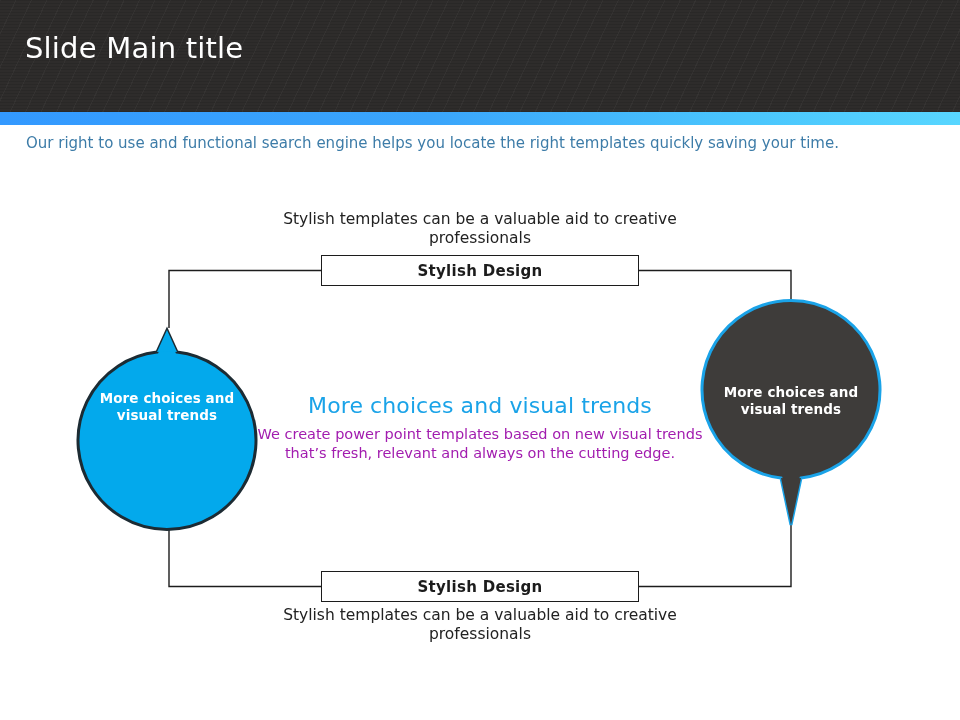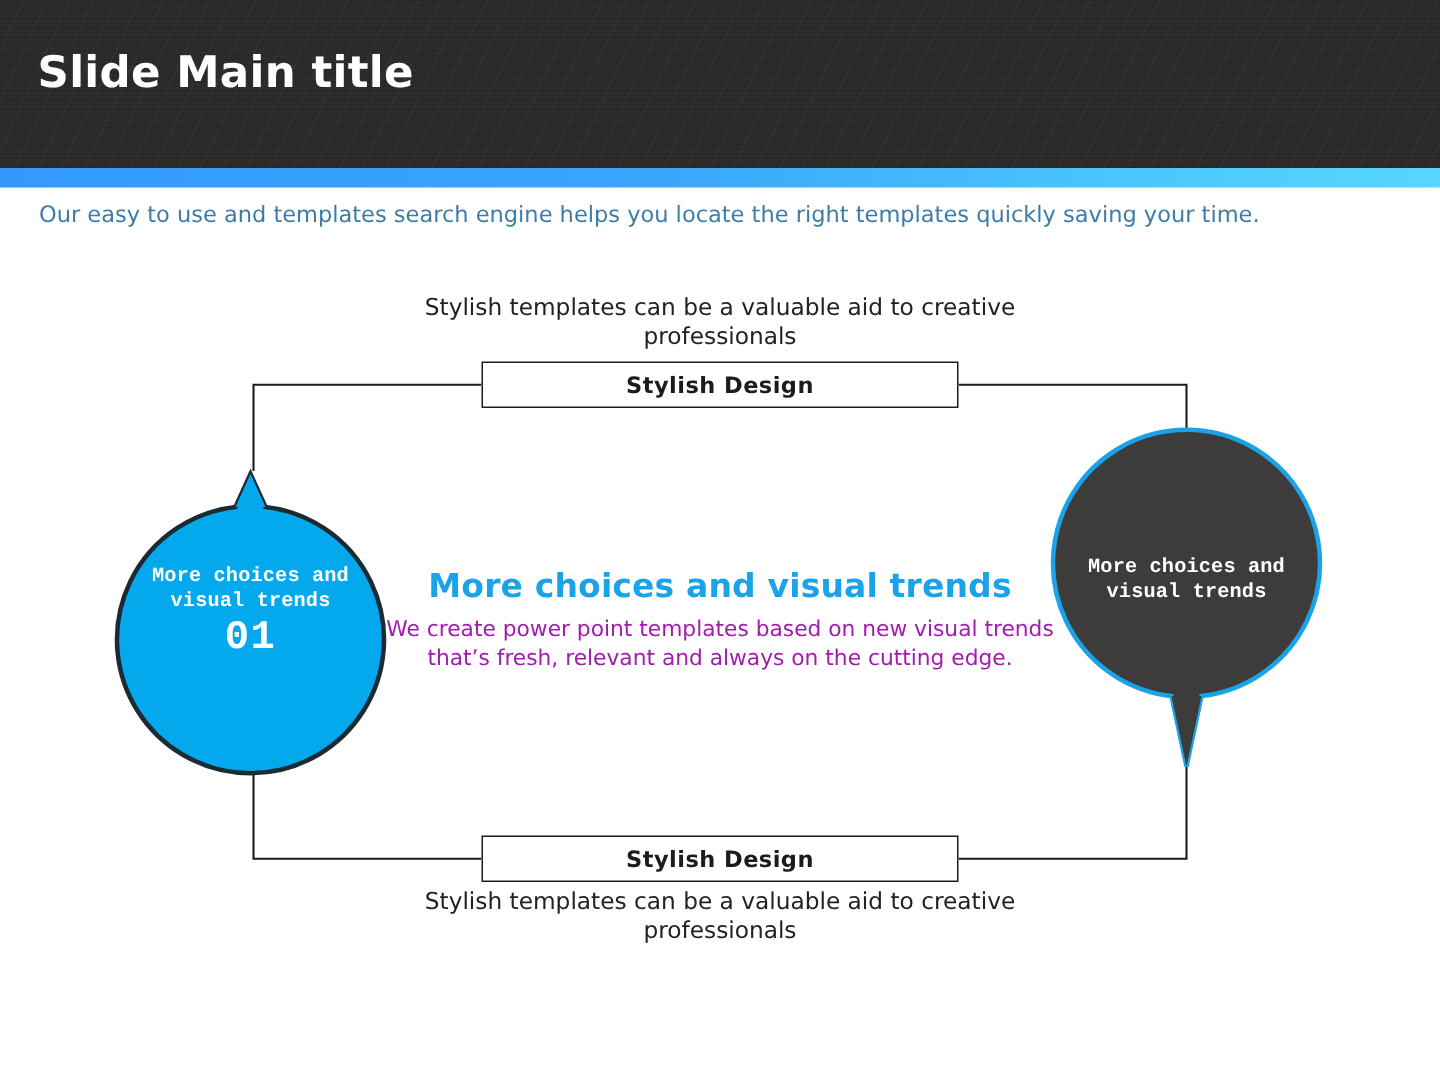--- a/index.html
+++ b/index.html
@@ -34,21 +34,21 @@
         rgba(255,255,255,0.0) 1px,
         rgba(255,255,255,0.0) 3px);
     box-sizing: border-box;
   }
   .header-title {
     position: absolute;
     left: 25px;
     top: 31px;
     color: #ffffff;
     font-size: 29px;
-    font-weight: bold;
+    font-weight: normal;
     letter-spacing: 0.2px;
     line-height: 34px;
     white-space: nowrap;
   }
   .header-sub {
     position: absolute;
     left: 26px;
     top: 70px;
     color: #e2e2e2;
     font-size: 19px;
@@ -74,21 +74,21 @@
     width: 910px;
     color: #3d7ca8;
     font-size: 15px;
     line-height: 21px;
     white-space: nowrap;
   }
 
   
   .diagram {
     position: absolute;
-    left: 0; top: 156px;
+    left: 0; top: 170px;
     width: 960px;
     height: 550px;
   }
   .svg-lines {
     position: absolute;
     left: 0; top: 0;
     width: 960px;
     height: 550px;
   }
 
@@ -133,21 +133,20 @@
   .bubble-left  { left: 78px;  top: 160px; }
   .bubble-right { left: 702px; top: 152px; }
   .bubble svg { display: block; overflow: visible; }
   .bubble-text {
     position: absolute;
     left: 0;
     width: 178px;
     text-align: center;
     color: #ffffff;
     pointer-events: none;
-    font-family: Liberation Mono, monospace;
   }
   .bubble-left .bubble-text  { top: 60px; }
   .bubble-right .bubble-text { top: 62px; }
   .bubble-line {
     font-size: 13.5px;
     font-weight: bold;
     line-height: 17px;
     letter-spacing: 0.1px;
   }
   .bubble-num {
@@ -162,41 +161,41 @@
   .center-block {
     position: absolute;
     left: 250px;
     top: 222px;
     width: 460px;
     text-align: center;
   }
   .center-title {
     color: #1aa3e8;
     font-size: 22px;
-    font-weight: bold;
+    font-weight: normal;
     line-height: 28px;
     letter-spacing: 0.1px;
   }
   .center-body {
     color: #a21caf;
     font-size: 14.5px;
     line-height: 19px;
     margin-top: 5px;
   }
 </style>
 </head>
 <body>
 
 <div class="header">
   <div class="header-title">Slide Main title</div>
 </div>
 
 <div class="accent-bar"></div>
 
-<div class="intro">Our easy to use and templates search engine helps you locate the right templates quickly saving your time.</div>
+<div class="intro">Our right to use and functional search engine helps you locate the right templates quickly saving your time.</div>
 
 <div class="diagram">
 
   <svg class="svg-lines" viewBox="0 0 960 550">
     <defs>
       <marker id="arrow-down" markerWidth="10" markerHeight="10" refX="3" refY="7" orient="auto" markerUnits="userSpaceOnUse">
         <path d="M0,0 L6,0 L3,7 z" fill="#1c1c1c"></path>
       </marker>
       <marker id="arrow-up" markerWidth="10" markerHeight="10" refX="3" refY="0" orient="auto" markerUnits="userSpaceOnUse">
         <path d="M0,7 L6,7 L3,0 z" fill="#1c1c1c"></path>
@@ -225,21 +224,20 @@
   <div class="caption caption-bottom">Stylish templates can be a valuable aid to creative professionals</div>
 
   <div class="bubble bubble-left">
     <svg width="178" height="178" viewBox="0 0 178 178">
       <path d="M89,0 L79,22 A89,89 0 1 0 99,22 Z" fill="#03a9ec" stroke="#1c2b33" stroke-width="3"></path>
       <path d="M89,0 L79,22 A89,89 0 0 1 99,22 Z" fill="#03a9ec" stroke="none"></path>
     </svg>
     <div class="bubble-text">
       <div class="bubble-line">More choices and</div>
       <div class="bubble-line">visual trends</div>
-      <div class="bubble-num">01</div>
     </div>
   </div>
 
   <div class="bubble bubble-right">
     <svg width="178" height="178" viewBox="0 0 178 178">
       <path d="M89,203 L79,156 A89,89 0 1 1 99,156 Z" fill="#3e3c3a" stroke="#1aa3e8" stroke-width="3"></path>
       <path d="M89,203 L79,156 A89,89 0 0 0 99,156 Z" fill="#3e3c3a" stroke="none"></path>
     </svg>
     <div class="bubble-text">
       <div class="bubble-line">More choices and</div>

